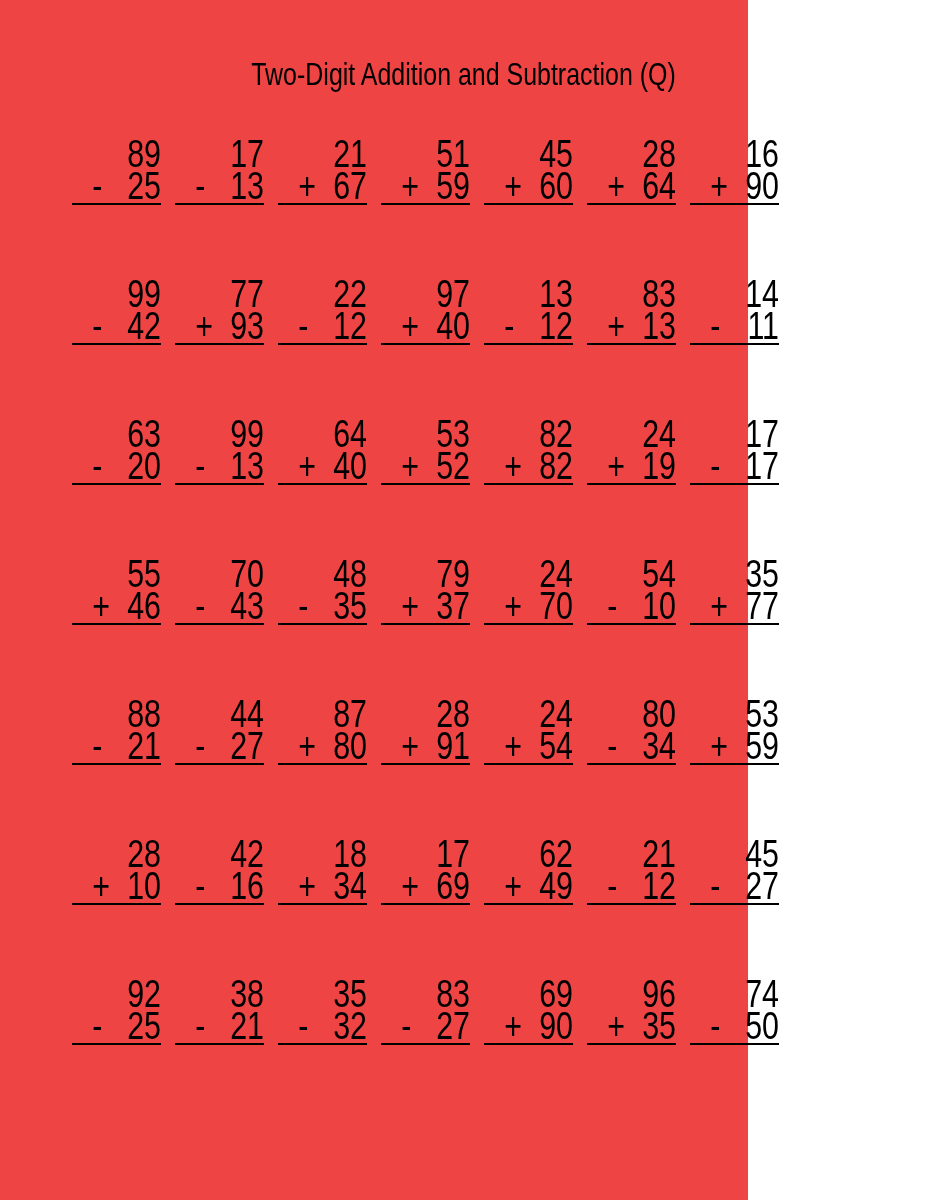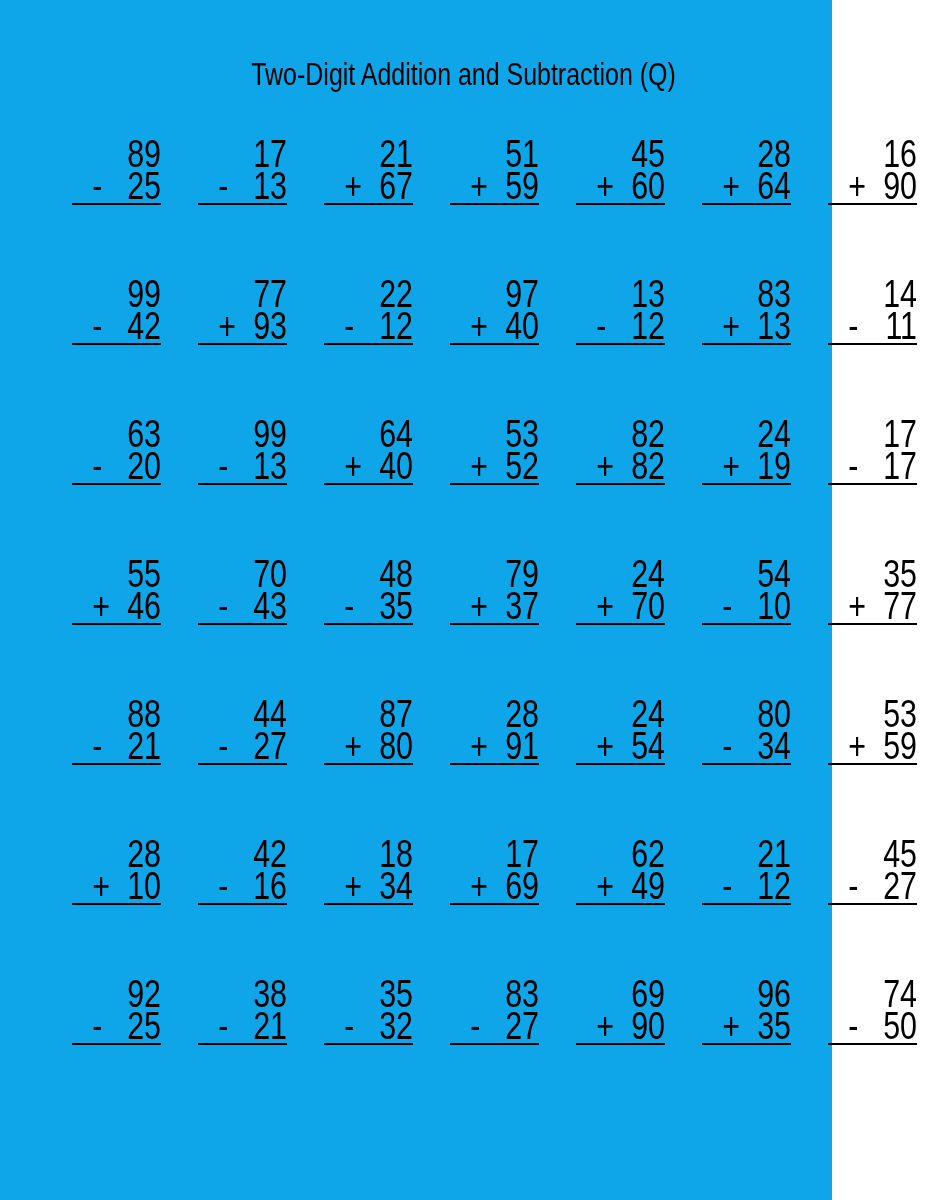--- a/index.html
+++ b/index.html
@@ -6,44 +6,44 @@
   html, body {
     width: 927px;
     height: 1200px;
     background: #ffffff;
     font-family: "Liberation Sans", sans-serif;
     color: #000000;
     overflow: hidden;
   }
   .page {
     position: relative;
-    width: 832px;
+    width: 748px;
     height: 1200px;
-    background: #0ea5e9;
+    background: #ef4444;
   }
   .title {
     position: absolute;
     top: 56px;
     left: 0;
     width: 927px;
     text-align: center;
     font-size: 32px;
     font-weight: 400;
     line-height: 36px;
     transform: scaleX(0.78);
     white-space: nowrap;
   }
   .rows {
     position: absolute;
     top: 138px;
     left: 72px;
   }
   .row {
     display: flex;
-    column-gap: 37px;
+    column-gap: 14px;
     height: 140px;
     align-items: flex-start;
   }
   .problem {
     width: 89px;
     display: flex;
     flex-direction: column;
   }
   .line {
     font-size: 38px;

